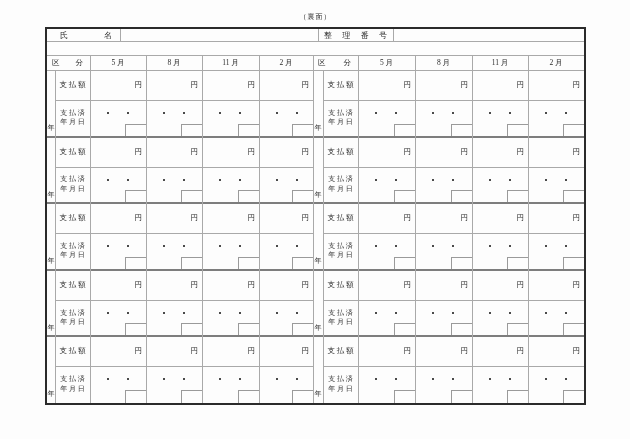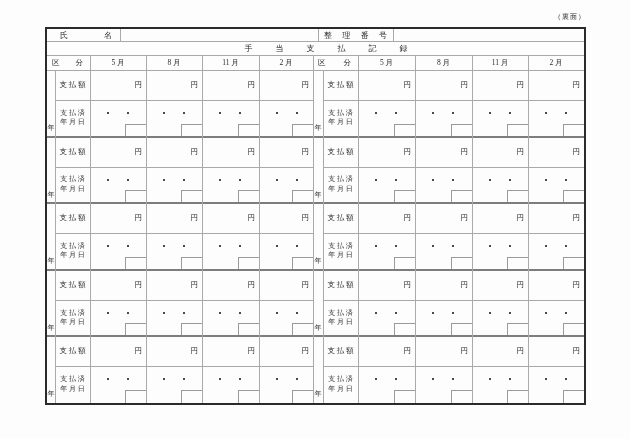--- a/index.html
+++ b/index.html
@@ -2,21 +2,21 @@
 <html><head>
 <meta charset="utf-8">
 <style>
   html,body{margin:0;padding:0;background:#ffffff;}
   .page{
     position:relative;width:630px;height:439px;background:#fdfdfd;overflow:hidden;
     font-family:"Liberation Serif","DejaVu Serif",serif;color:#222;
   }
   .side-label{
     position:absolute;left:45px;top:12px;width:541px;height:10px;
-    text-align:right;font-size:7px;letter-spacing:1px;color:#333;
+    text-align:center;font-size:7px;letter-spacing:1px;color:#333;
   }
   .form-table{
     position:absolute;left:45px;top:27px;width:541px;height:378px;
     border:2px solid #2b2b2b;box-sizing:border-box;background:#fdfdfd;
   }
   .form-table > div{box-sizing:border-box;}
   .title-text{font-size:8px;letter-spacing:23px;transform:translateX(22px);white-space:nowrap;color:#2a2a2a;}
   .lbl{font-size:7.5px;color:#2a2a2a;white-space:nowrap;}
   .small-lbl{font-size:7px;line-height:9.5px;color:#2a2a2a;white-space:nowrap;}
   .hdr{font-size:7.5px;color:#2a2a2a;white-space:nowrap;}
@@ -33,23 +33,20 @@
         <span class="rowa">名</span>
       </div>
       <div style="position: absolute; left: 73px; top: 0px; width: 198px; height: 12px;"></div>
       <div style="position: absolute; left: 271px; top: 0px; width: 75px; height: 12px; display: flex; align-items: center; justify-content: space-between; padding: 0px 6px;">
         <span class="rowa">整</span>
         <span class="rowa">理</span>
         <span class="rowa">番</span>
         <span class="rowa">号</span>
       </div>
       <div style="position: absolute; left: 346px; top: 0px; width: 191px; height: 12px;"></div>
-      <div style="position: absolute; left: 0px; top: 12px; width: 537px; height: 14px; display: flex; align-items: center; justify-content: center;">
-        <span class="title-text">手当支払記録</span>
-      </div>
       <div style="position: absolute; left: 0px; top: 26px; width: 43px; height: 15px; display: flex; align-items: center; justify-content: space-between; padding: 0px 7px 0px 5px;">
         <span class="hdr">区</span>
         <span class="hdr">分</span>
       </div>
       <div style="position: absolute; left: 43px; top: 26px; width: 56px; height: 15px; display: flex; align-items: center; justify-content: center;">
         <span class="hdr">5 月</span>
       </div>
       <div style="position: absolute; left: 99px; top: 26px; width: 56px; height: 15px; display: flex; align-items: center; justify-content: center;">
         <span class="hdr">8 月</span>
       </div>

